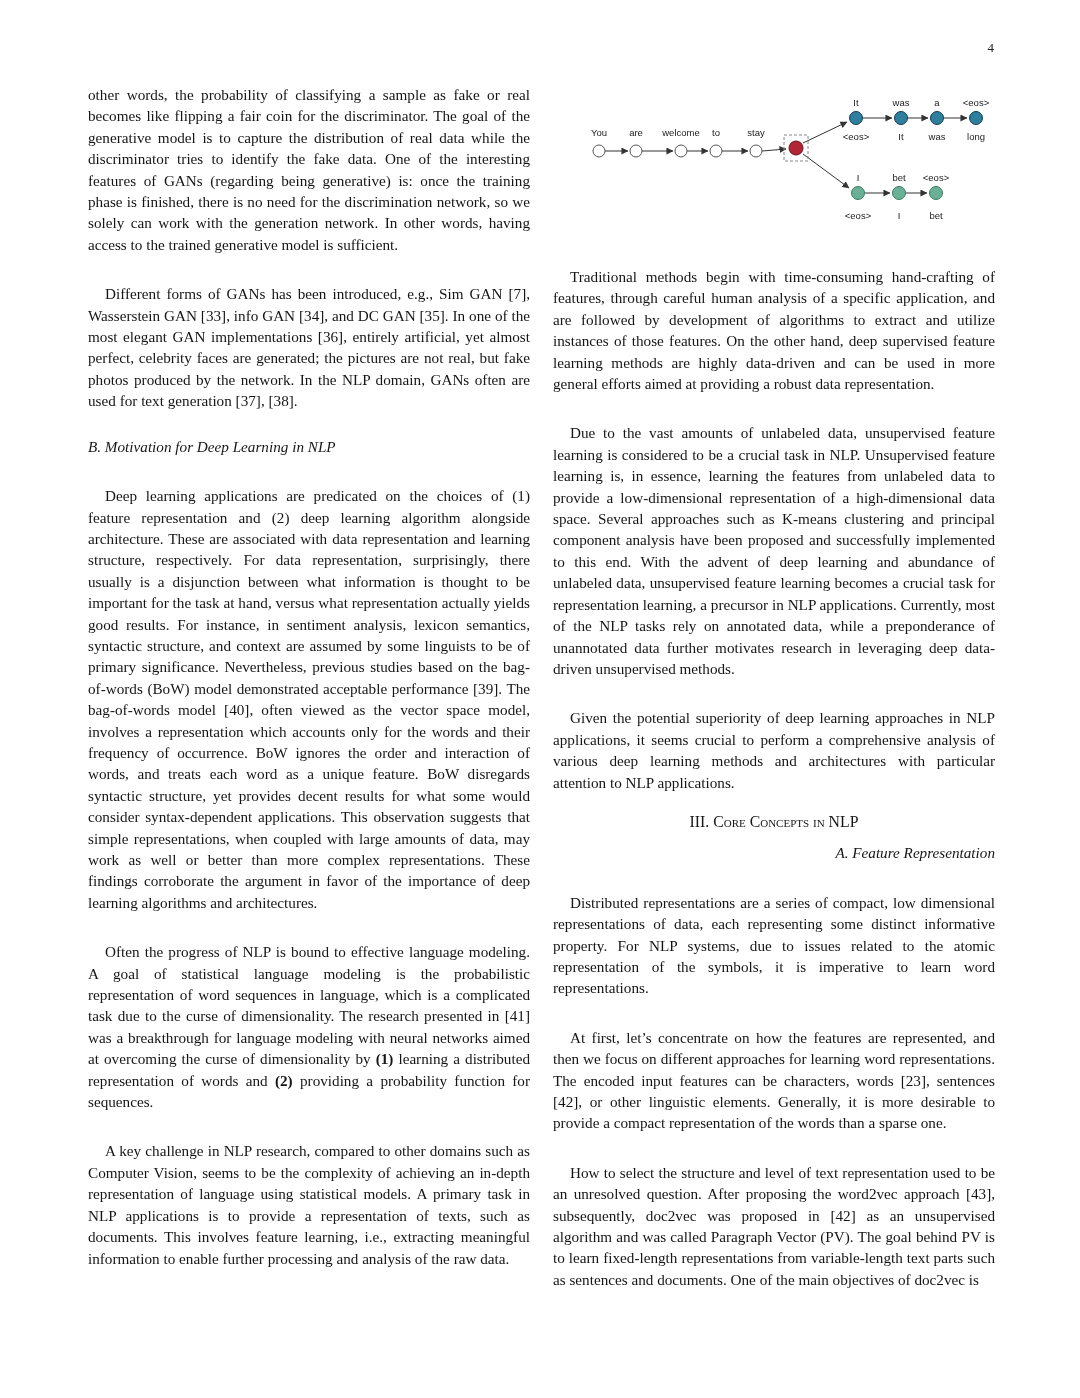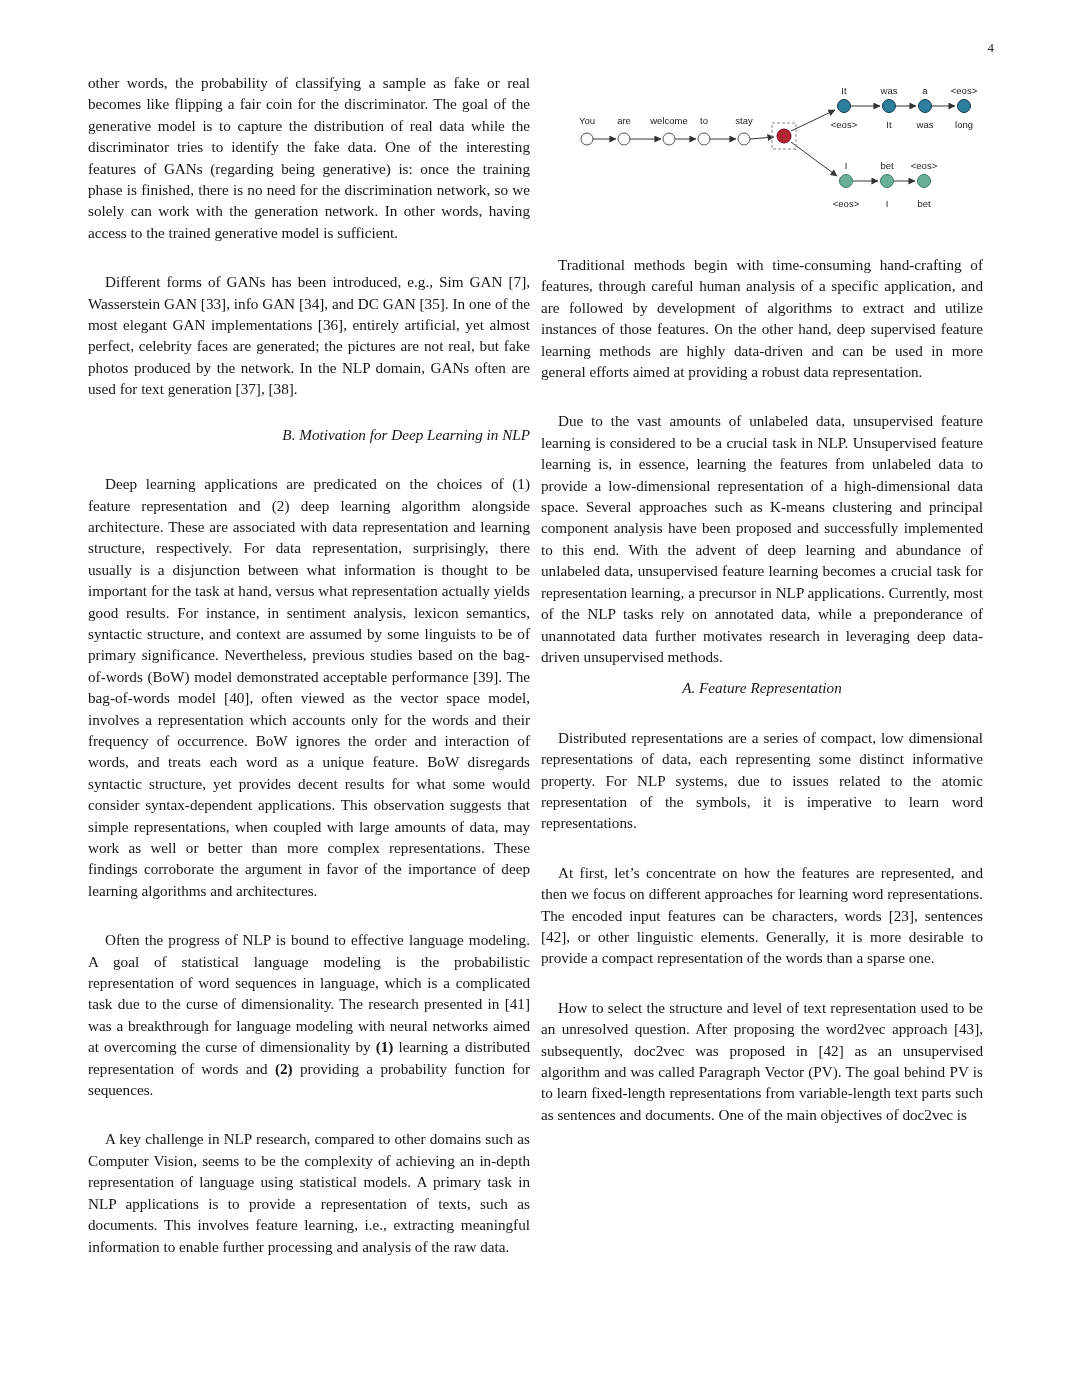--- a/index.html
+++ b/index.html
@@ -5,31 +5,31 @@
   * { margin:0; padding:0; box-sizing:border-box; }
   html,body { background:#ffffff; }
   body {
     width:1080px; height:1398px;
     font-family:"Liberation Serif", serif;
     color:#151515;
     position:relative;
   }
   .page { position:relative; width:1080px; height:1398px; overflow:hidden; background:#ffffff; }
   .page-number { position:absolute; top:40px; right:86px; font-size:13px; color:#222; }
-  .columns { position:absolute; top:72px; left:88px; display:flex; gap:11px; }
+  .columns { position:absolute; top:84px; left:88px; display:flex; gap:23px; }
   .column { width:442px; font-size:15.2px; line-height:21.4px; text-align:justify; hyphens:auto; }
   .column p { margin:0; }
   p.indent { text-indent:17px;margin-top:28px; }
   .subheading {
     font-style:italic; font-weight:normal; font-size:15.2px;
-    margin:24px 0 13px 0; text-align:right;
+    margin:24px 0 13px 0; text-align:left;
   }
   .subheading-tight {
     font-style:italic; font-weight:normal; font-size:15.2px;
-    margin:10px 0 12px 0; text-align:center;
+    margin:10px 0 12px 0; text-align:right;
   }
   .section-heading {
     font-weight:normal; font-size:15.8px; font-variant:small-caps;
     text-align:center; margin:18px 0 10px 0;
   }
   
   .figure-block { margin:4px 0 0 0; }
   .fig-svg { display:block; width:443px; height:150px; }
   .fig-svg text {
     font-family:"Liberation Sans", sans-serif;
@@ -135,21 +135,23 @@
             <text x="305" y="131">&lt;eos&gt;</text>
             <text x="346" y="131">I</text>
             <text x="383" y="131">bet</text>
           </g>
         </svg>
 
       </div>
 
       <p class="indent">Traditional methods begin with time-consuming hand-crafting of features, through careful human analysis of a specific application, and are followed by development of algorithms to extract and utilize instances of those features. On the other hand, deep supervised feature learning methods are highly data-driven and can be used in more general efforts aimed at providing a robust data representation.</p>
       <p class="indent">Due to the vast amounts of unlabeled data, unsupervised feature learning is considered to be a crucial task in NLP. Unsupervised feature learning is, in essence, learning the features from unlabeled data to provide a low-dimensional representation of a high-dimensional data space. Several approaches such as K-means clustering and principal component analysis have been proposed and successfully implemented to this end. With the advent of deep learning and abundance of unlabeled data, unsupervised feature learning becomes a crucial task for representation learning, a precursor in NLP applications. Currently, most of the NLP tasks rely on annotated data, while a preponderance of unannotated data further motivates research in leveraging deep data-driven unsupervised methods.</p>
+      <p class="indent">Given the potential superiority of deep learning approaches in NLP applications, it seems crucial to perform a comprehensive analysis of various deep learning methods and architectures with particular attention to NLP applications.</p>
 
+      <h2 class="section-heading">III. Core Concepts in NLP</h2>
       <h3 class="subheading-tight">A. Feature Representation</h3>
 
       <p class="indent">Distributed representations are a series of compact, low dimensional representations of data, each representing some distinct informative property. For NLP systems, due to issues related to the atomic representation of the symbols, it is imperative to learn word representations.</p>
       <p class="indent">At first, let’s concentrate on how the features are represented, and then we focus on different approaches for learning word representations. The encoded input features can be characters, words [23], sentences [42], or other linguistic elements. Generally, it is more desirable to provide a compact representation of the words than a sparse one.</p>
       <p class="indent">How to select the structure and level of text representation used to be an unresolved question. After proposing the word2vec approach [43], subsequently, doc2vec was proposed in [42] as an unsupervised algorithm and was called Paragraph Vector (PV). The goal behind PV is to learn fixed-length representations from variable-length text parts such as sentences and documents. One of the main objectives of doc2vec is</p>
 
     </div>
   </div>
 </div>
 

